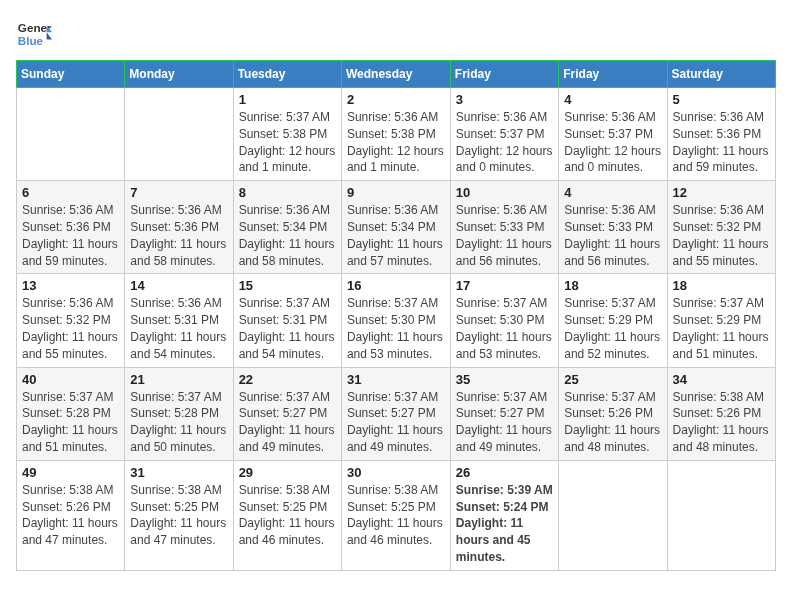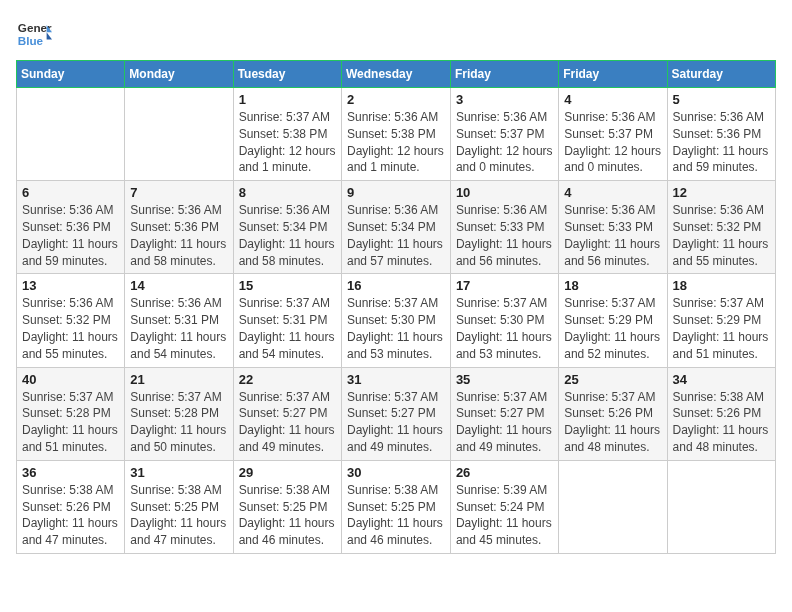--- a/index.html
+++ b/index.html
@@ -267,21 +267,21 @@
         </td>
         <td>
           <div class="day-num">34</div>
           <div class="day-info" style="white-space: pre-line;">Sunrise: 5:38 AM
 Sunset: 5:26 PM
 Daylight: 11 hours and 48 minutes.</div>
         </td>
       </tr>
       <tr>
         <td>
-          <div class="day-num">36</div>
+          <div class="day-num">49</div>
           <div class="day-info" style="white-space: pre-line;">Sunrise: 5:38 AM
 Sunset: 5:26 PM
 Daylight: 11 hours and 47 minutes.</div>
         </td>
         <td>
           <div class="day-num">31</div>
           <div class="day-info" style="white-space: pre-line;">Sunrise: 5:38 AM
 Sunset: 5:25 PM
 Daylight: 11 hours and 47 minutes.</div>
         </td>
@@ -292,21 +292,21 @@
 Daylight: 11 hours and 46 minutes.</div>
         </td>
         <td>
           <div class="day-num">30</div>
           <div class="day-info" style="white-space: pre-line;">Sunrise: 5:38 AM
 Sunset: 5:25 PM
 Daylight: 11 hours and 46 minutes.</div>
         </td>
         <td>
           <div class="day-num">26</div>
-          <div class="day-info" style="white-space: pre-line;">Sunrise: 5:39 AM
+          <div class="day-info" style="white-space: pre-line; font-weight: bold;">Sunrise: 5:39 AM
 Sunset: 5:24 PM
 Daylight: 11 hours and 45 minutes.</div>
         </td>
         <td class="empty-cell"></td>
         <td class="empty-cell"></td>
       </tr>
     </tbody>
 </table>
 
 </body></html>

